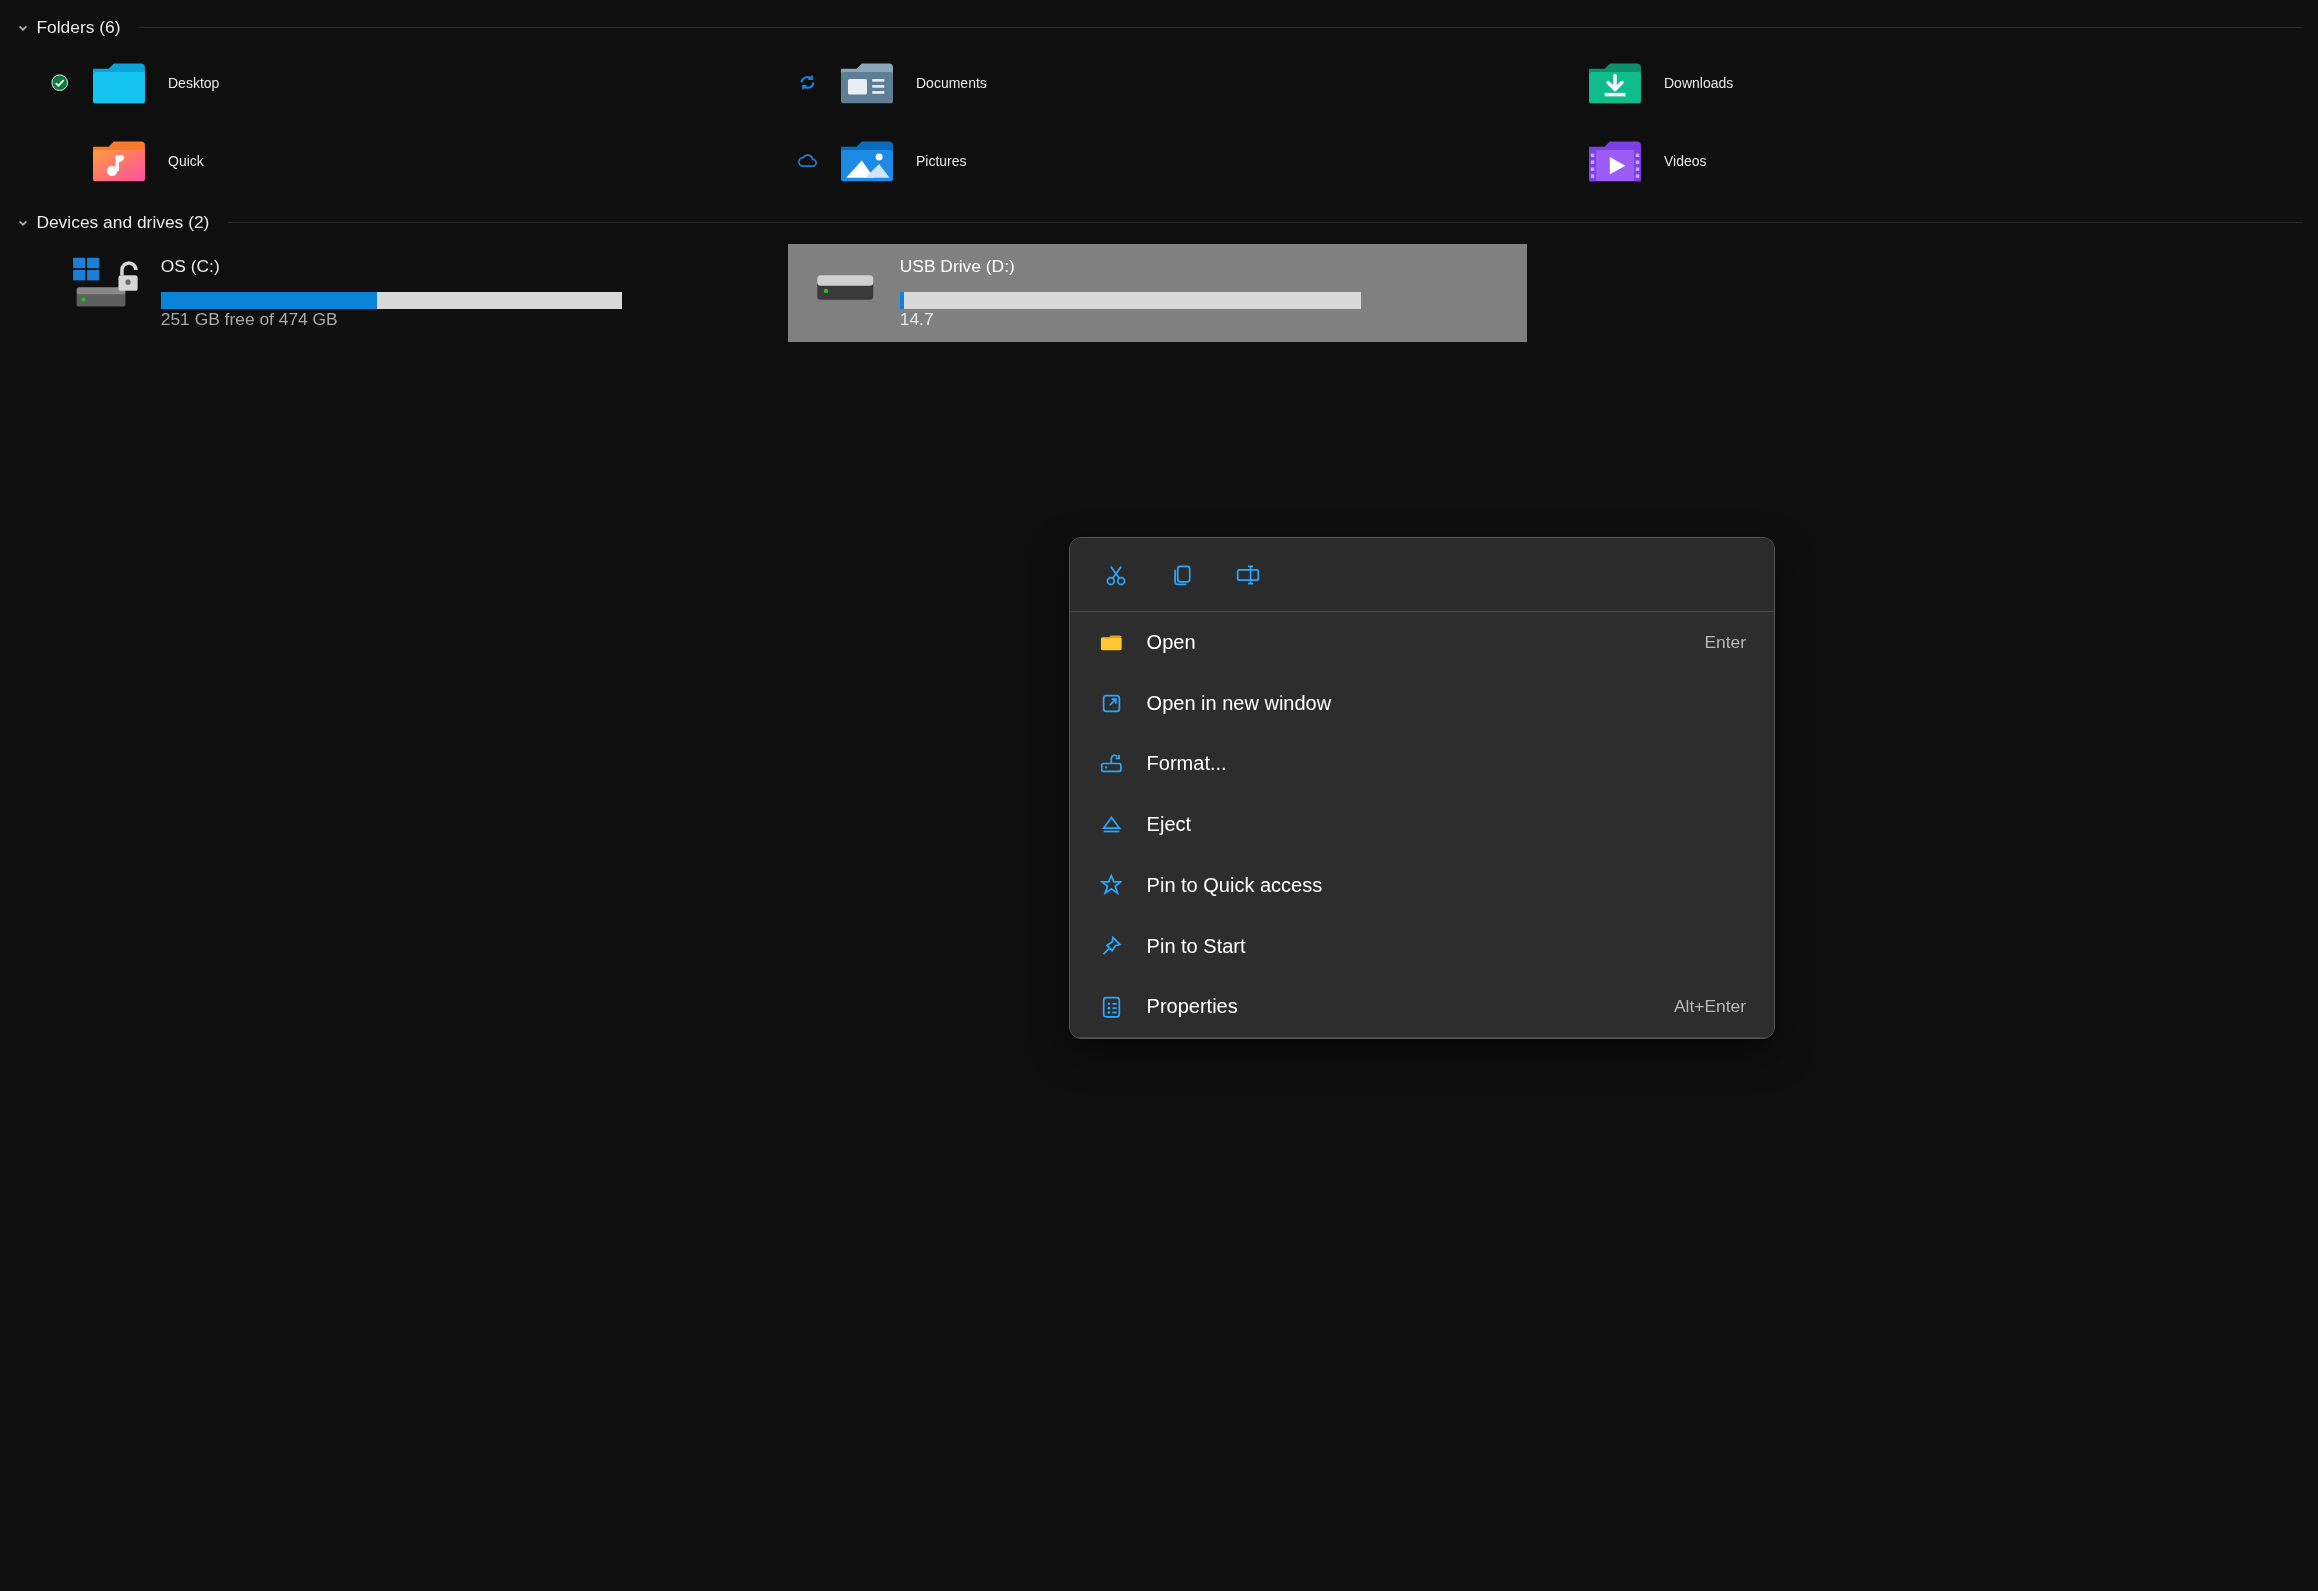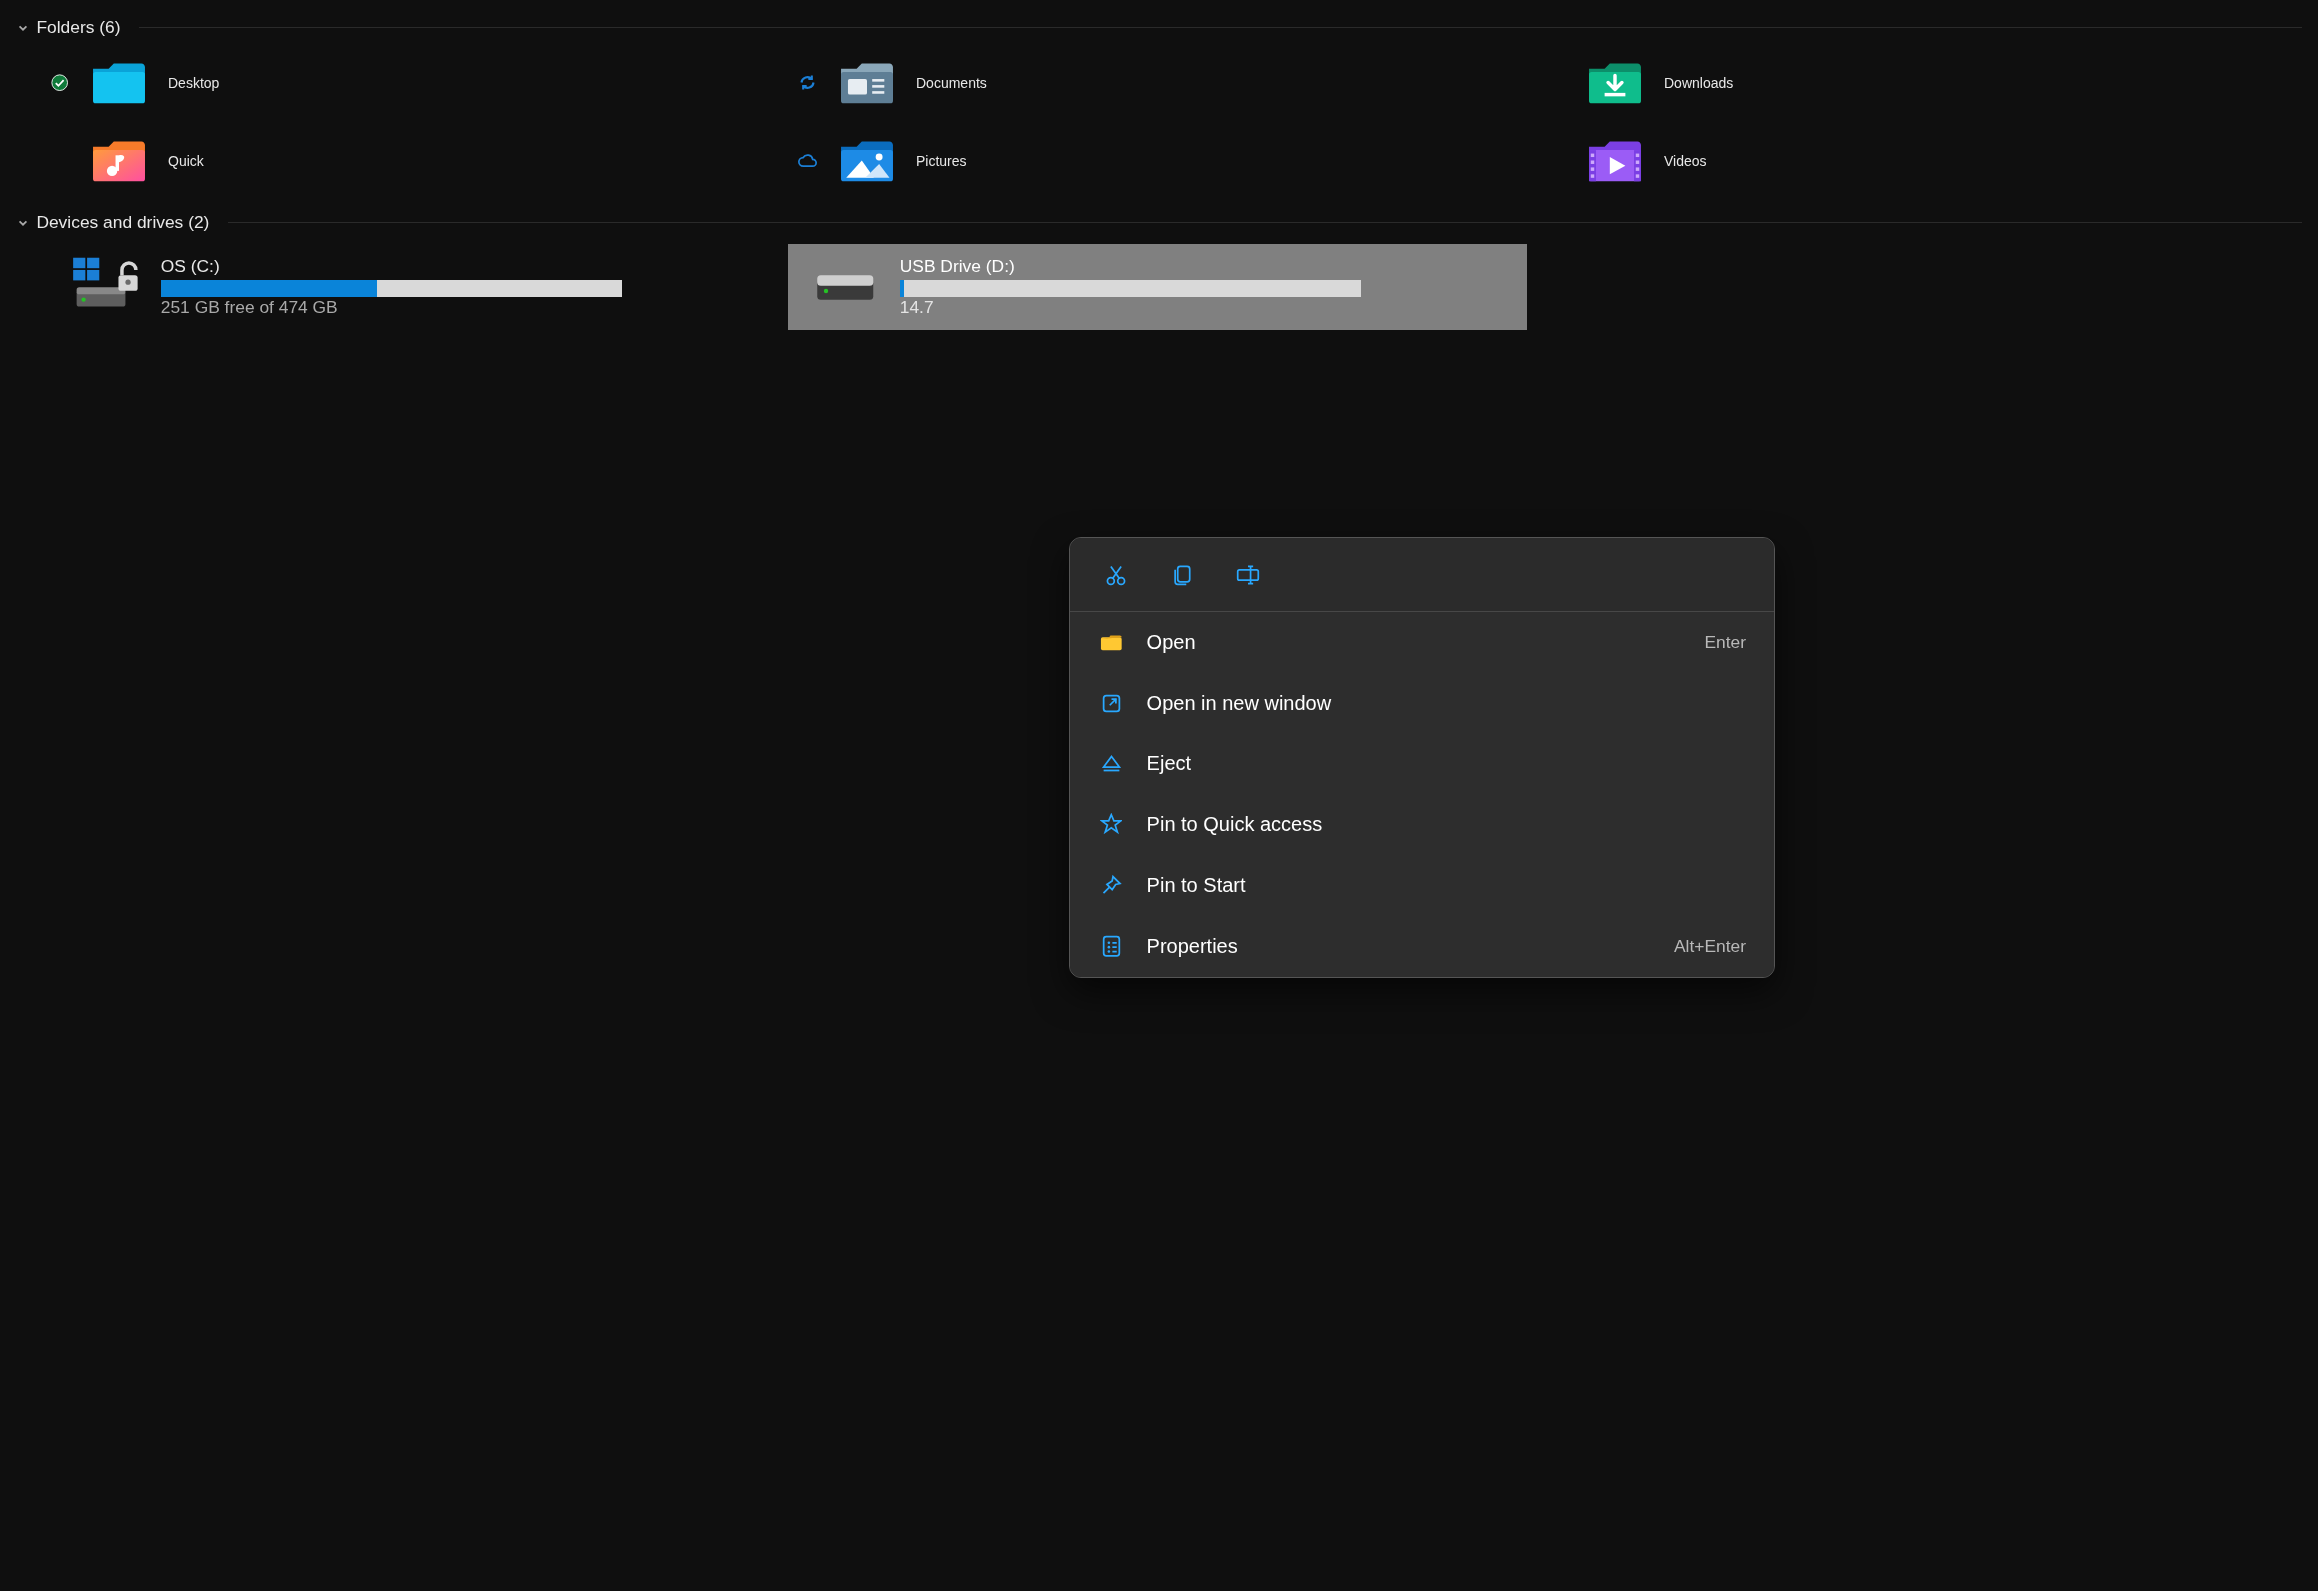--- a/index.html
+++ b/index.html
@@ -82,21 +82,21 @@
     gap: 17.4px;
     padding: 12px 14px 12px 0;
   }
   .drive-item .overlay-slot { width: 7px; }
   .drive-item .drive-icon {
     width: 70px;
     height: 56px;
     position: relative;
   }
   .drive-item .drive-text { flex: 1; }
-  .drive-item .drive-title { font-size: 17.4px; margin-bottom: 3px;}
+  .drive-item .drive-title { font-size: 17.4px; margin-bottom: 15px;}
   .drive-item .bar {
     height: 17.4px;
     background: var(--bar-bg);
     width: 461px;
     position: relative;
   }
   .drive-item .bar .fill {
     position: absolute; left: 0; top: 0; bottom: 0;
     background: var(--blue-accent);
   }
@@ -387,20 +387,32 @@
       <svg width="21" height="21" viewBox="0 0 24 24" stroke="currentColor" fill="none" stroke-width="2">
           <rect x="3" y="3" width="18" height="18" rx="3"></rect>
           <polyline points="10,14 17,7"></polyline>
           <polyline points="12,7 17,7 17,12"></polyline>
         </svg>
     </span>
     <span class="label">Open in new window</span>
     <span class="shortcut"></span>
   </div>
 
+  <div class="item">
+    <span class="mi-icon">
+      <svg width="22.6" height="21" viewBox="0 0 26 24" stroke="currentColor" fill="none" stroke-width="2">
+          <rect x="2" y="12" width="22" height="9" rx="2"></rect>
+          <circle cx="7" cy="16.5" r="1.3" fill="currentColor" stroke="none"></circle>
+          <path d="M13 12 V6 a4 4 0 0 1 7 -2"></path>
+          <polyline points="22,2 22,6 18,6"></polyline>
+        </svg>
+    </span>
+    <span class="label">Format...</span>
+    <span class="shortcut"></span>
+  </div>
 
   <div class="item">
     <span class="mi-icon">
       <svg width="21" height="21" viewBox="0 0 24 24" stroke="currentColor" fill="none" stroke-width="2">
           <polygon points="12,4 21,16 3,16"></polygon>
           <line x1="3" y1="20" x2="21" y2="20"></line>
         </svg>
     </span>
     <span class="label">Eject</span>
     <span class="shortcut"></span>

